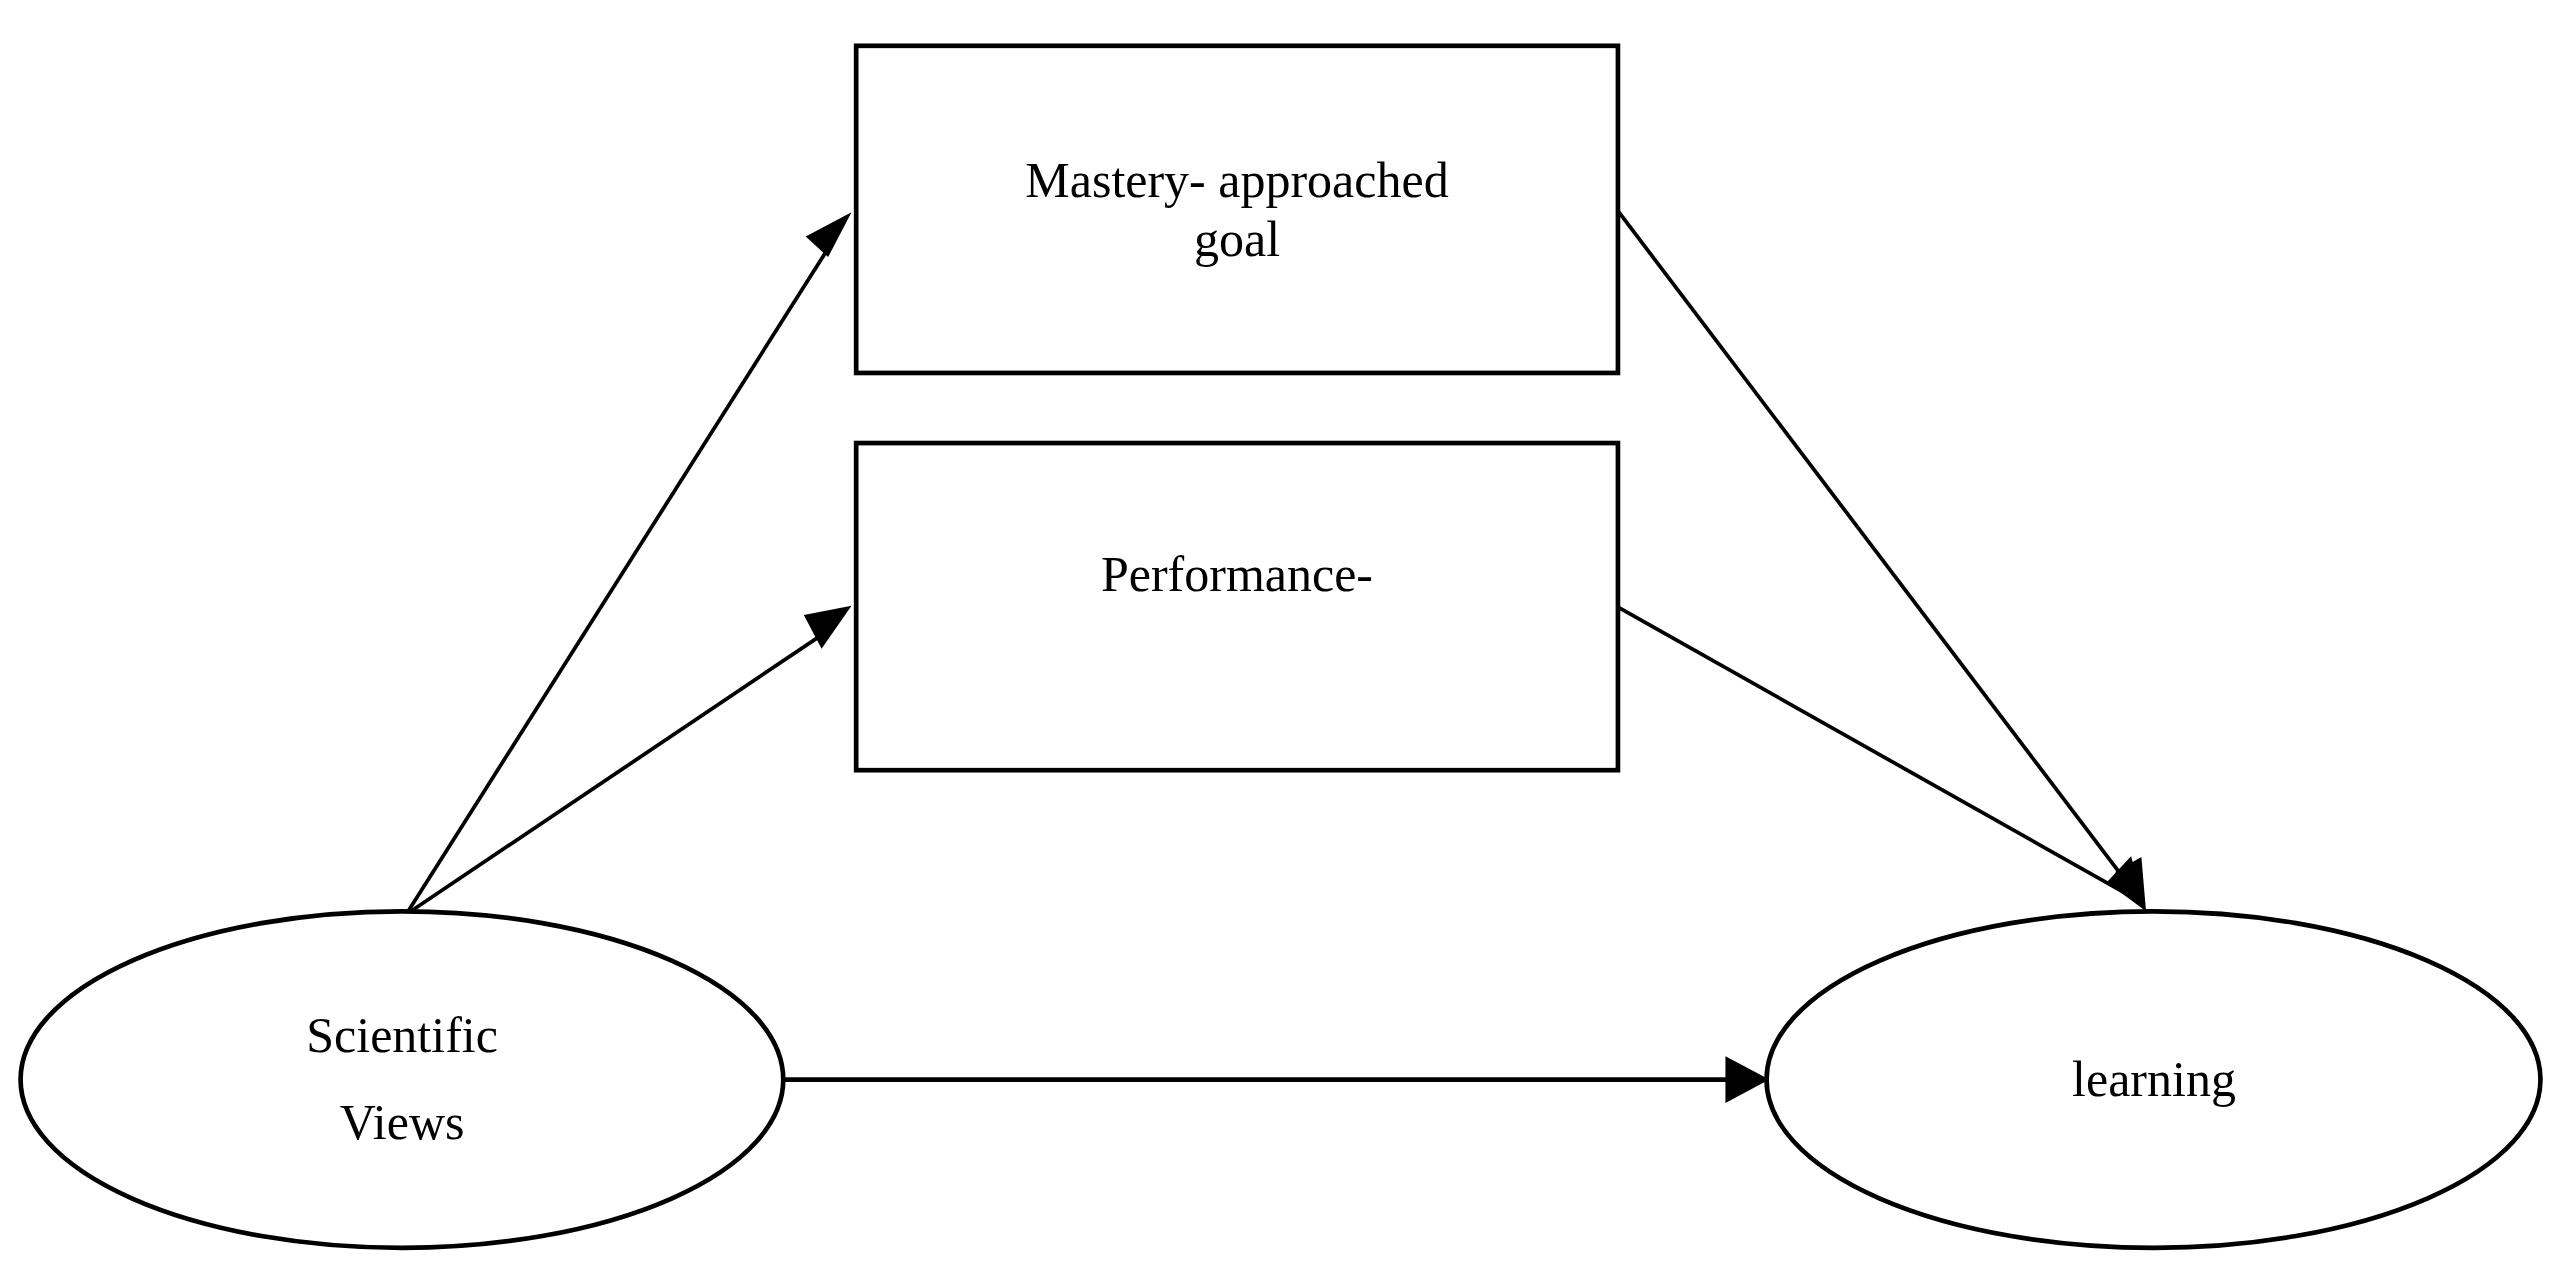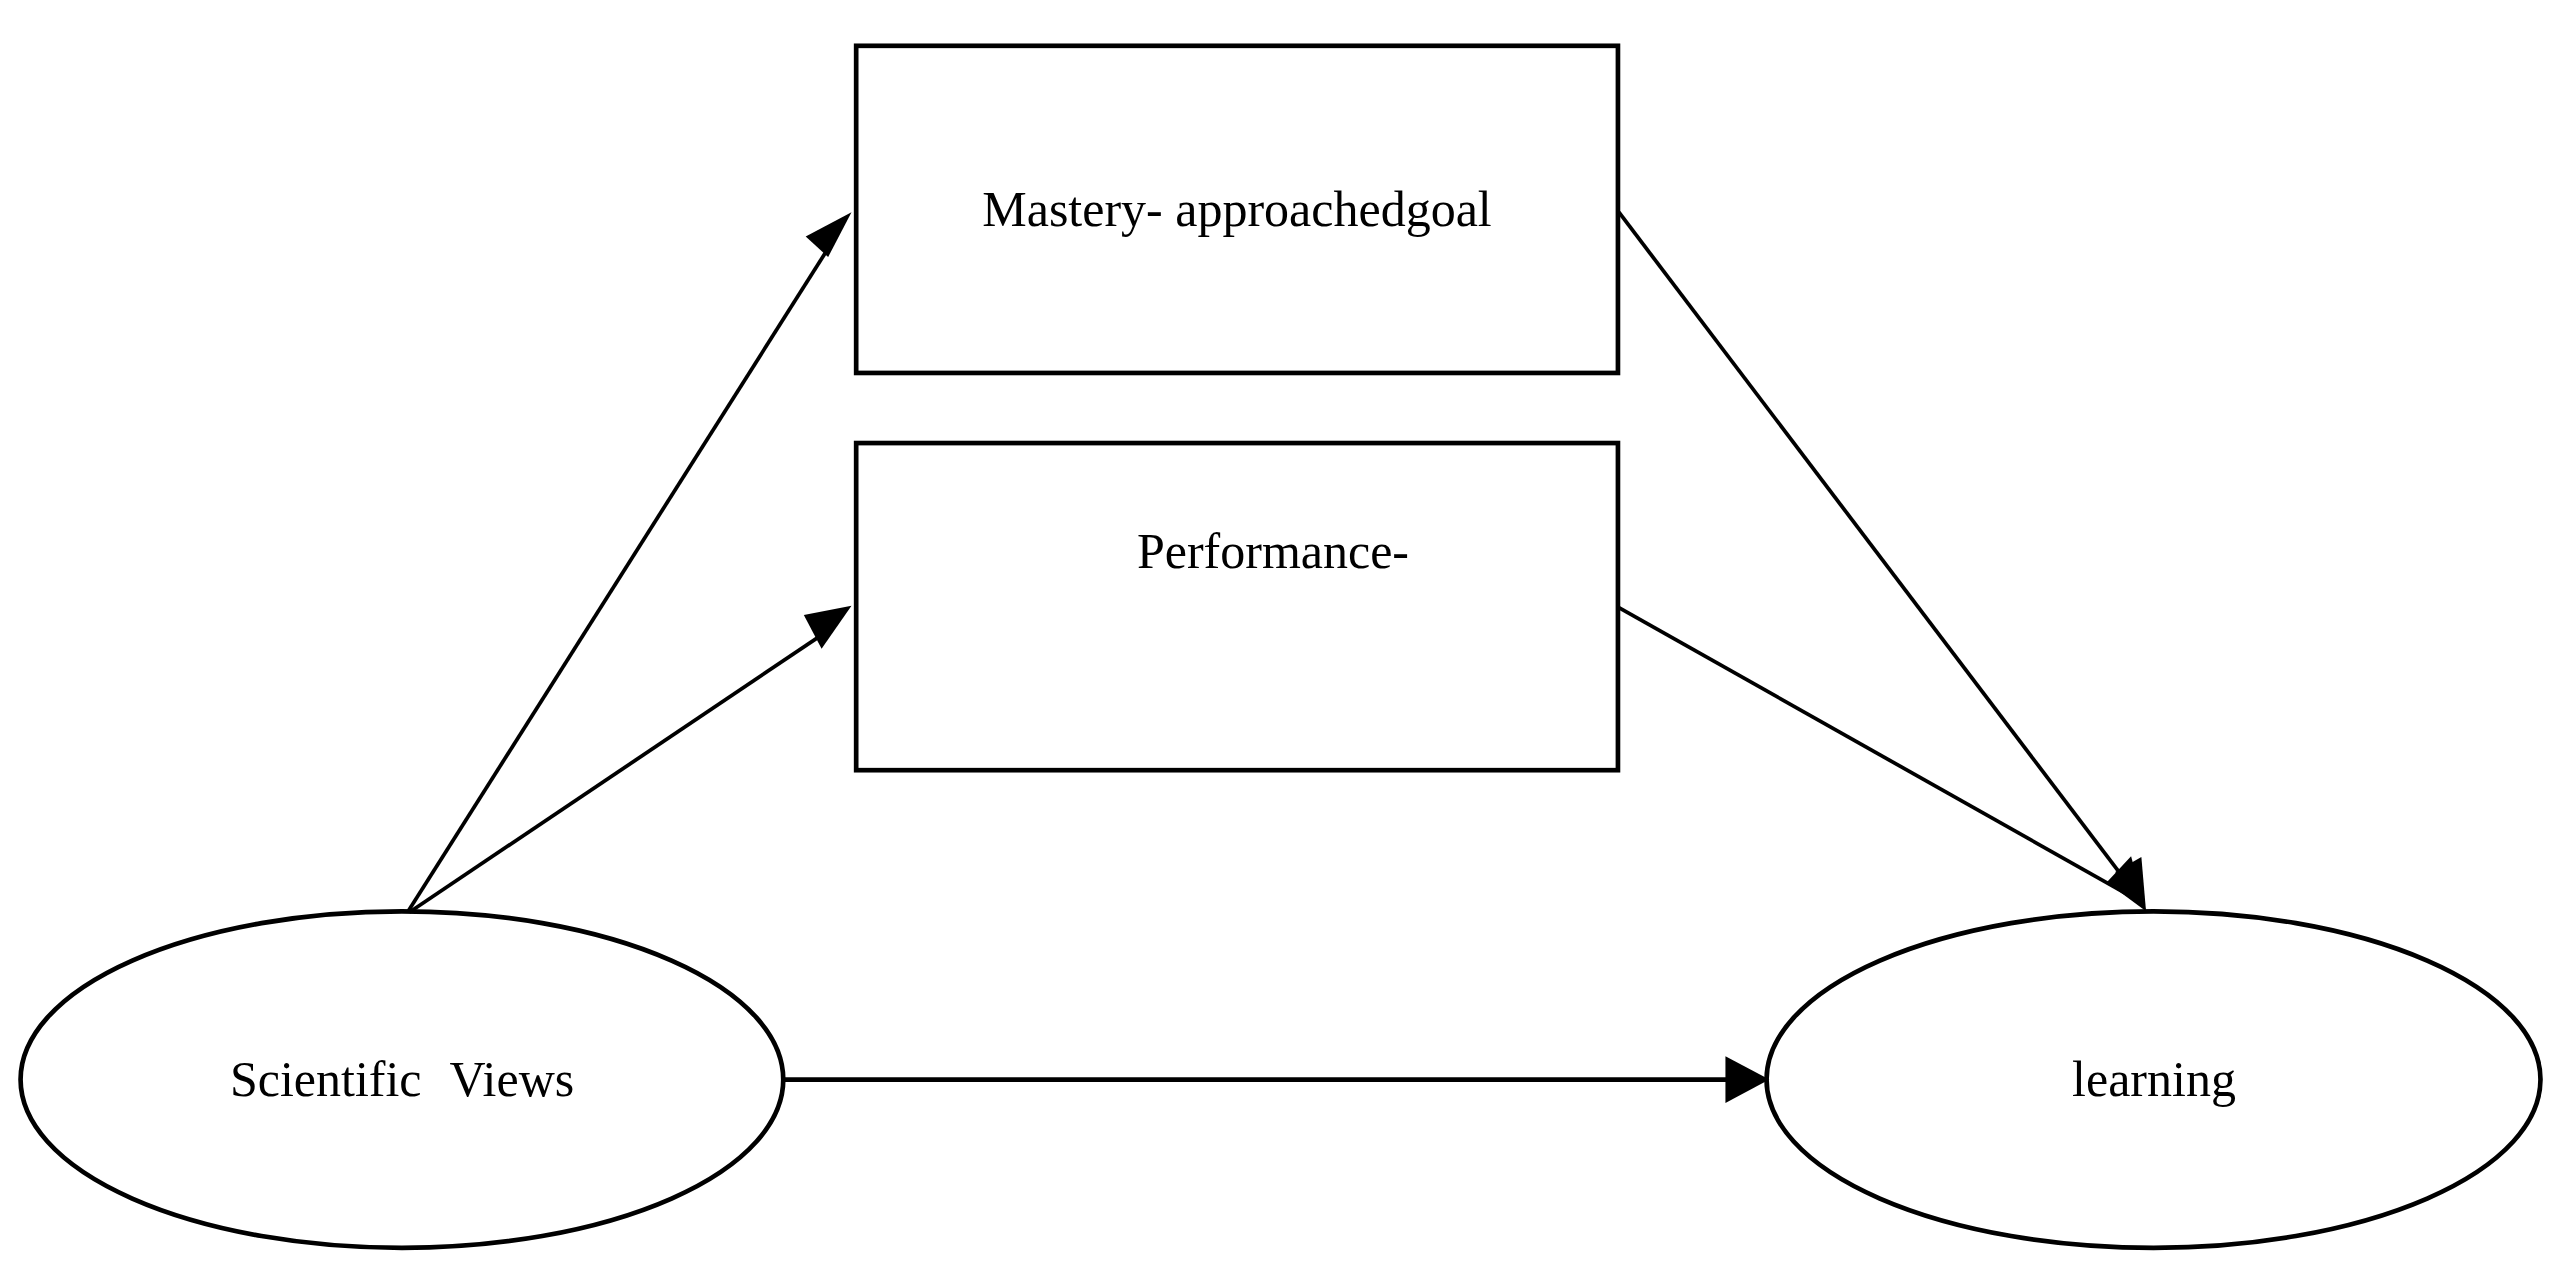--- a/index.html
+++ b/index.html
@@ -20,21 +20,21 @@
     position: absolute;
     left: 0;
     top: 0;
     width: 2576px;
     height: 1274px;
     display: block;
   }
   .node-label {
     position: absolute;
     display: flex;
-    flex-direction: row;
+    flex-direction: column;
     align-items: center;
     justify-content: center;
     text-align: left;
     color: #000000;
     font-family: "Liberation Serif", "DejaVu Serif", serif;
     font-size: 50px;
     line-height: 1.18;
     font-weight: 400;
     pointer-events: none;
     white-space: nowrap;
@@ -44,24 +44,23 @@
   
   #label-mastery {
     left: 855px;
     top: 45px;
     width: 764px;
     height: 329px;
   }
   
   #label-performance {
     left: 855px;
-    top: 419px;
+    top: 442px;
     width: 764px;
     height: 265px;
-    margin-left: 36px;
   }
   
   #label-sev {
     left: 20.6px;
     top: 911px;
     width: 763px;
     height: 336px;
     gap: 28px;
   }
   

